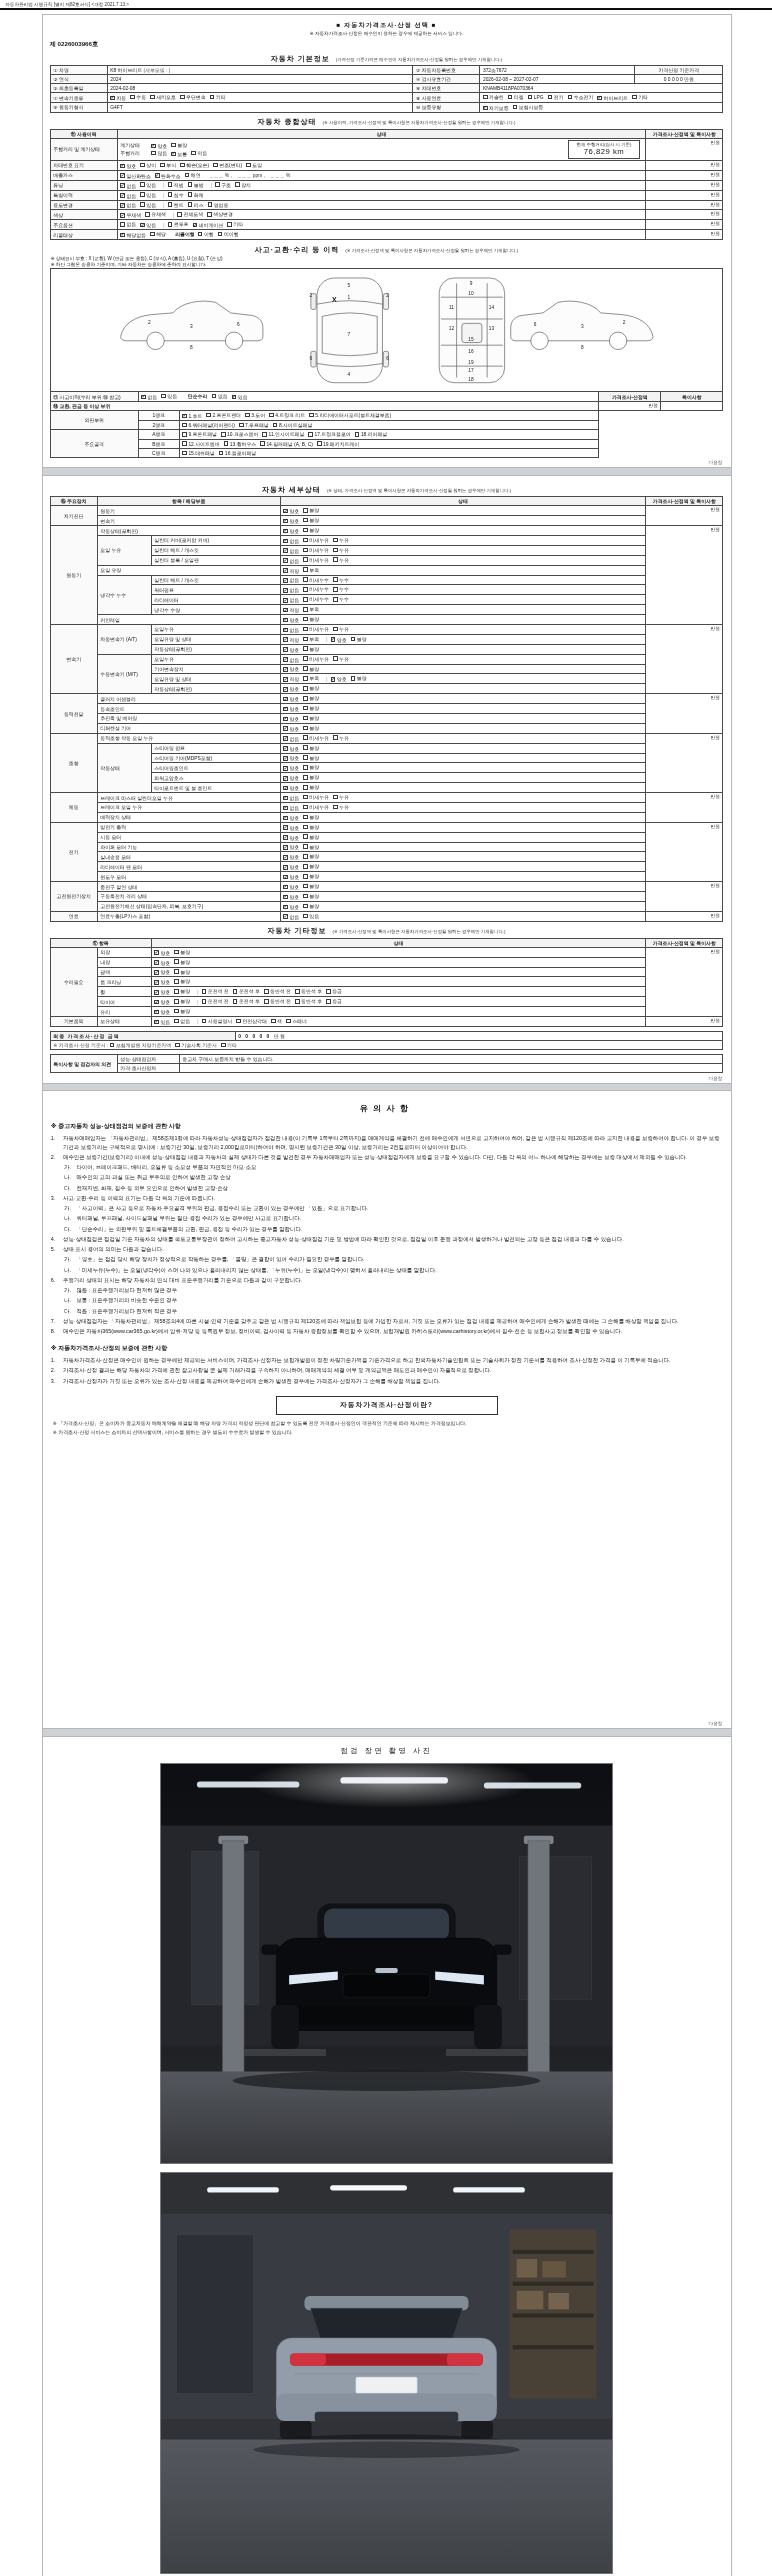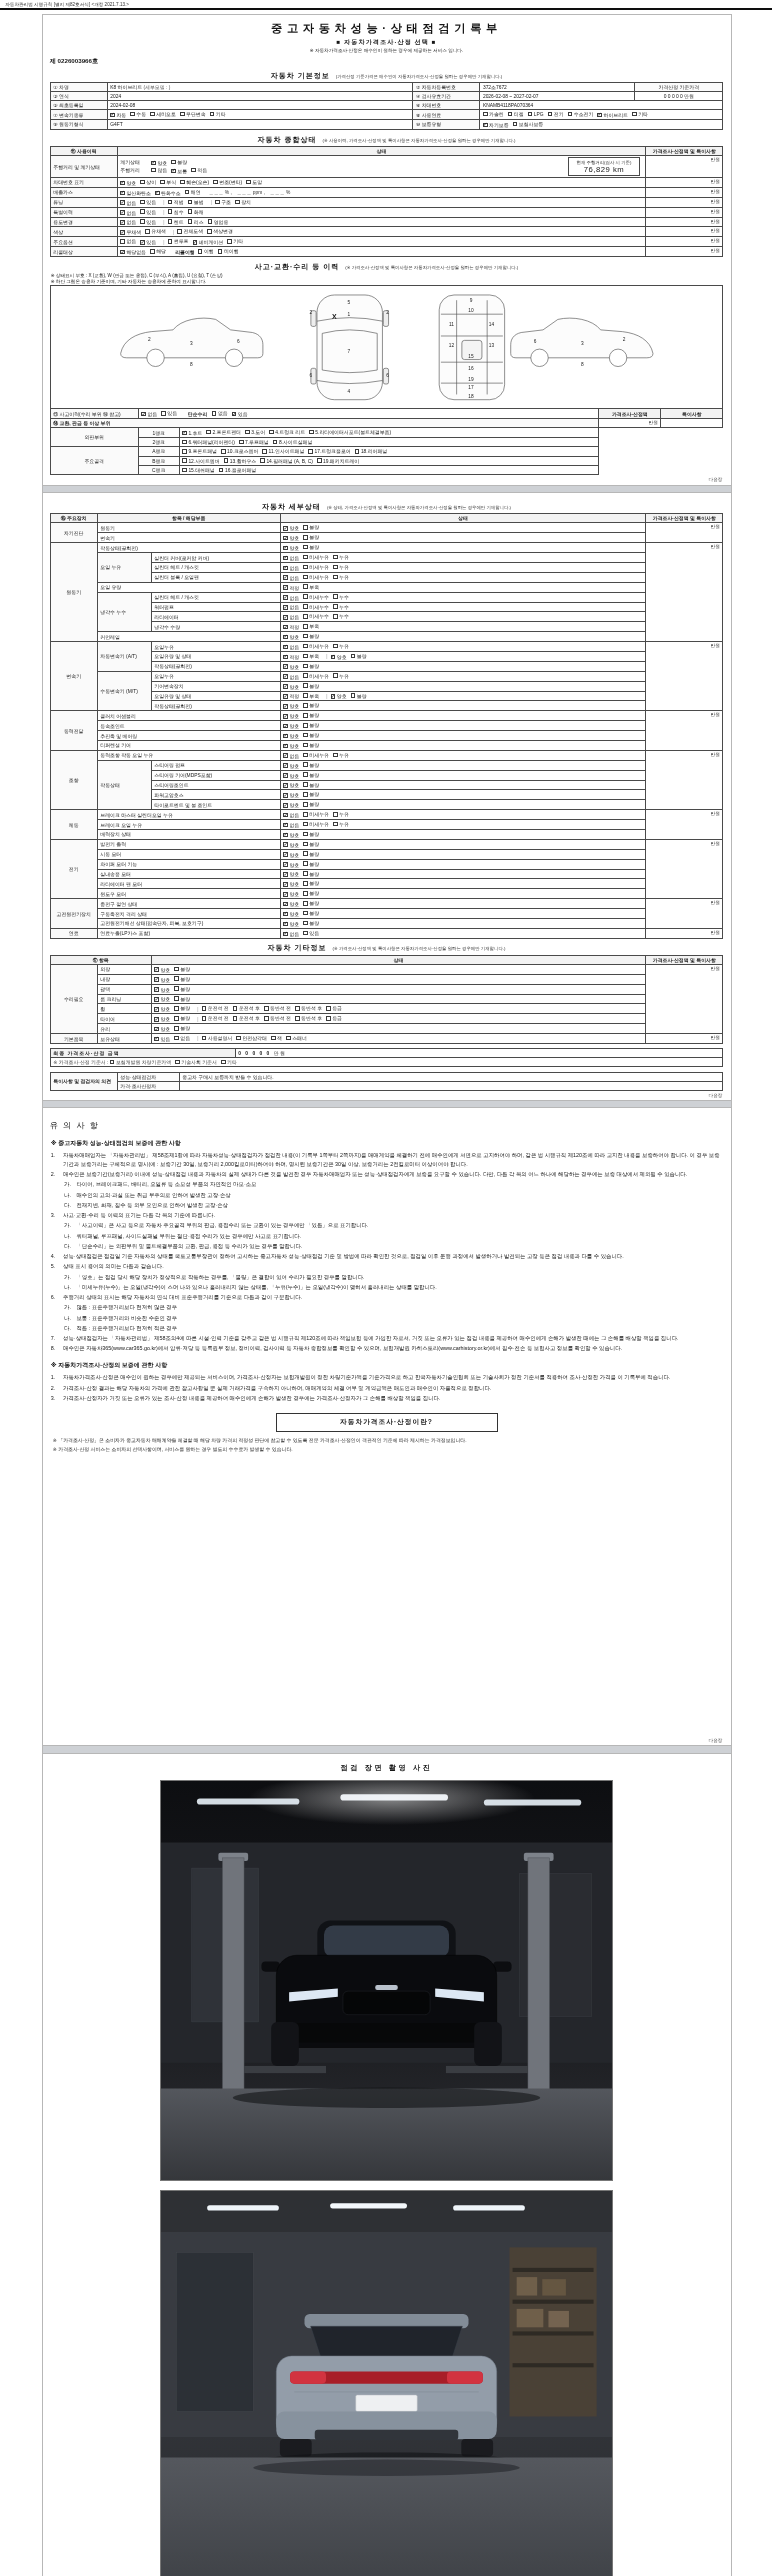--- a/index.html
+++ b/index.html
@@ -42,43 +42,42 @@
   .dnum{ font-size:11px; fill:#222; }
   .dmark{ font-size:16px; font-weight:bold; fill:#1d1d1d; }
   .exlabel{ font-weight:bold; background:#fafafa; }
   td.rgroup{ background:#fafafa; text-align:center; }
   td.rname{ text-align:center; background:#fcfcfc; }
   .flabel{ font-weight:bold; background:#f3f3f3; text-align:center; font-size:5.7px; letter-spacing:1px; }
   .fvalue{ font-size:6.2px; letter-spacing:1.5px; }
   .fbasis{ font-size:4.6px; color:#333; }
   .olabel{ background:#fafafa; text-align:center; font-weight:bold; width:67px; }
   .owho{ background:#fcfcfc; width:62px; }
-  .notice-title{ font-size:8.2px; font-weight:normal; letter-spacing:5.2px; margin:7.2px 0 2.1px; }
+  .notice-title{ text-align:center; font-size:8.2px; font-weight:bold; letter-spacing:5.2px; margin:7.2px 0 2.1px; }
   .nhead{ font-weight:bold; font-size:6px; margin:8.2px 1px 3.1px; }
   .nitem{ font-size:5.4px; line-height:1.62; margin:1.5px 1px; display:flex; }
   .nitem .nnum{ flex:0 0 12.4px; }
   .nitem.ind{ padding-left:13.4px; }
   .notice-box{ width:222px; margin:10.3px auto 5.2px; border:0.8px solid #333; padding:4.1px; text-align:center; }
   .nbox-title{ font-size:6.7px; font-weight:bold; letter-spacing:1px; }
   .nboxlines{ margin:2.1px 3.1px 0; }
   .nboxline{ font-size:4.9px; line-height:1.55; margin:1.5px 0; }
-  .photos-title{ text-align:center; font-weight:bold; font-size:7.2px; letter-spacing:2.6px; margin:5.2px 0 6.2px; }
+  .photos-title{ text-align:center; font-weight:normal; font-size:7.2px; letter-spacing:2.6px; margin:5.2px 0 6.2px; }
   .photo-frame{ width:453px; margin:0 auto 8.2px; border:0.5px solid #777; background:#000; font-size:0; }
   .photo-frame svg{ width:100%; height:auto; display:block; }
   .nextpage{ position:absolute; right:8.2px; bottom:2.1px; font-size:4.6px; color:#555; cursor:pointer; }
   .w110{ width:57px; } .w130{ width:67px; } .w150{ width:77px; } .w170{ width:88px; } .w300{ width:155px; }
 </style>
 </head>
 <body>
 
 <div class="topstrip"><span>자동차관리법 시행규칙 [별지 제82호서식] &lt;개정 2021.7.13.&gt;</span></div>
 <div class="topbar"></div>
 
 <div class="page" style="min-height:361px">
-  <div class="doc-title">중고자동차성능·상태점검기록부</div>
   <div class="doc-subtitle">■ 자동차가격조사·산정 선택 ■</div>
   <div class="doc-note">※ 자동차가격조사·산정은 매수인이 원하는 경우에 제공하는 서비스 입니다.</div>
   <div class="doc-no">제 0226003966호</div>
 
   <div class="sec-title">
     <span>자동차 기본정보</span>
     <span class="tnote">(가격산정 기준가격은 매수인이 자동차가격조사·산정을 원하는 경우에만 기재합니다.)</span>
   </div>
   <table class="grid">
     <colgroup>

